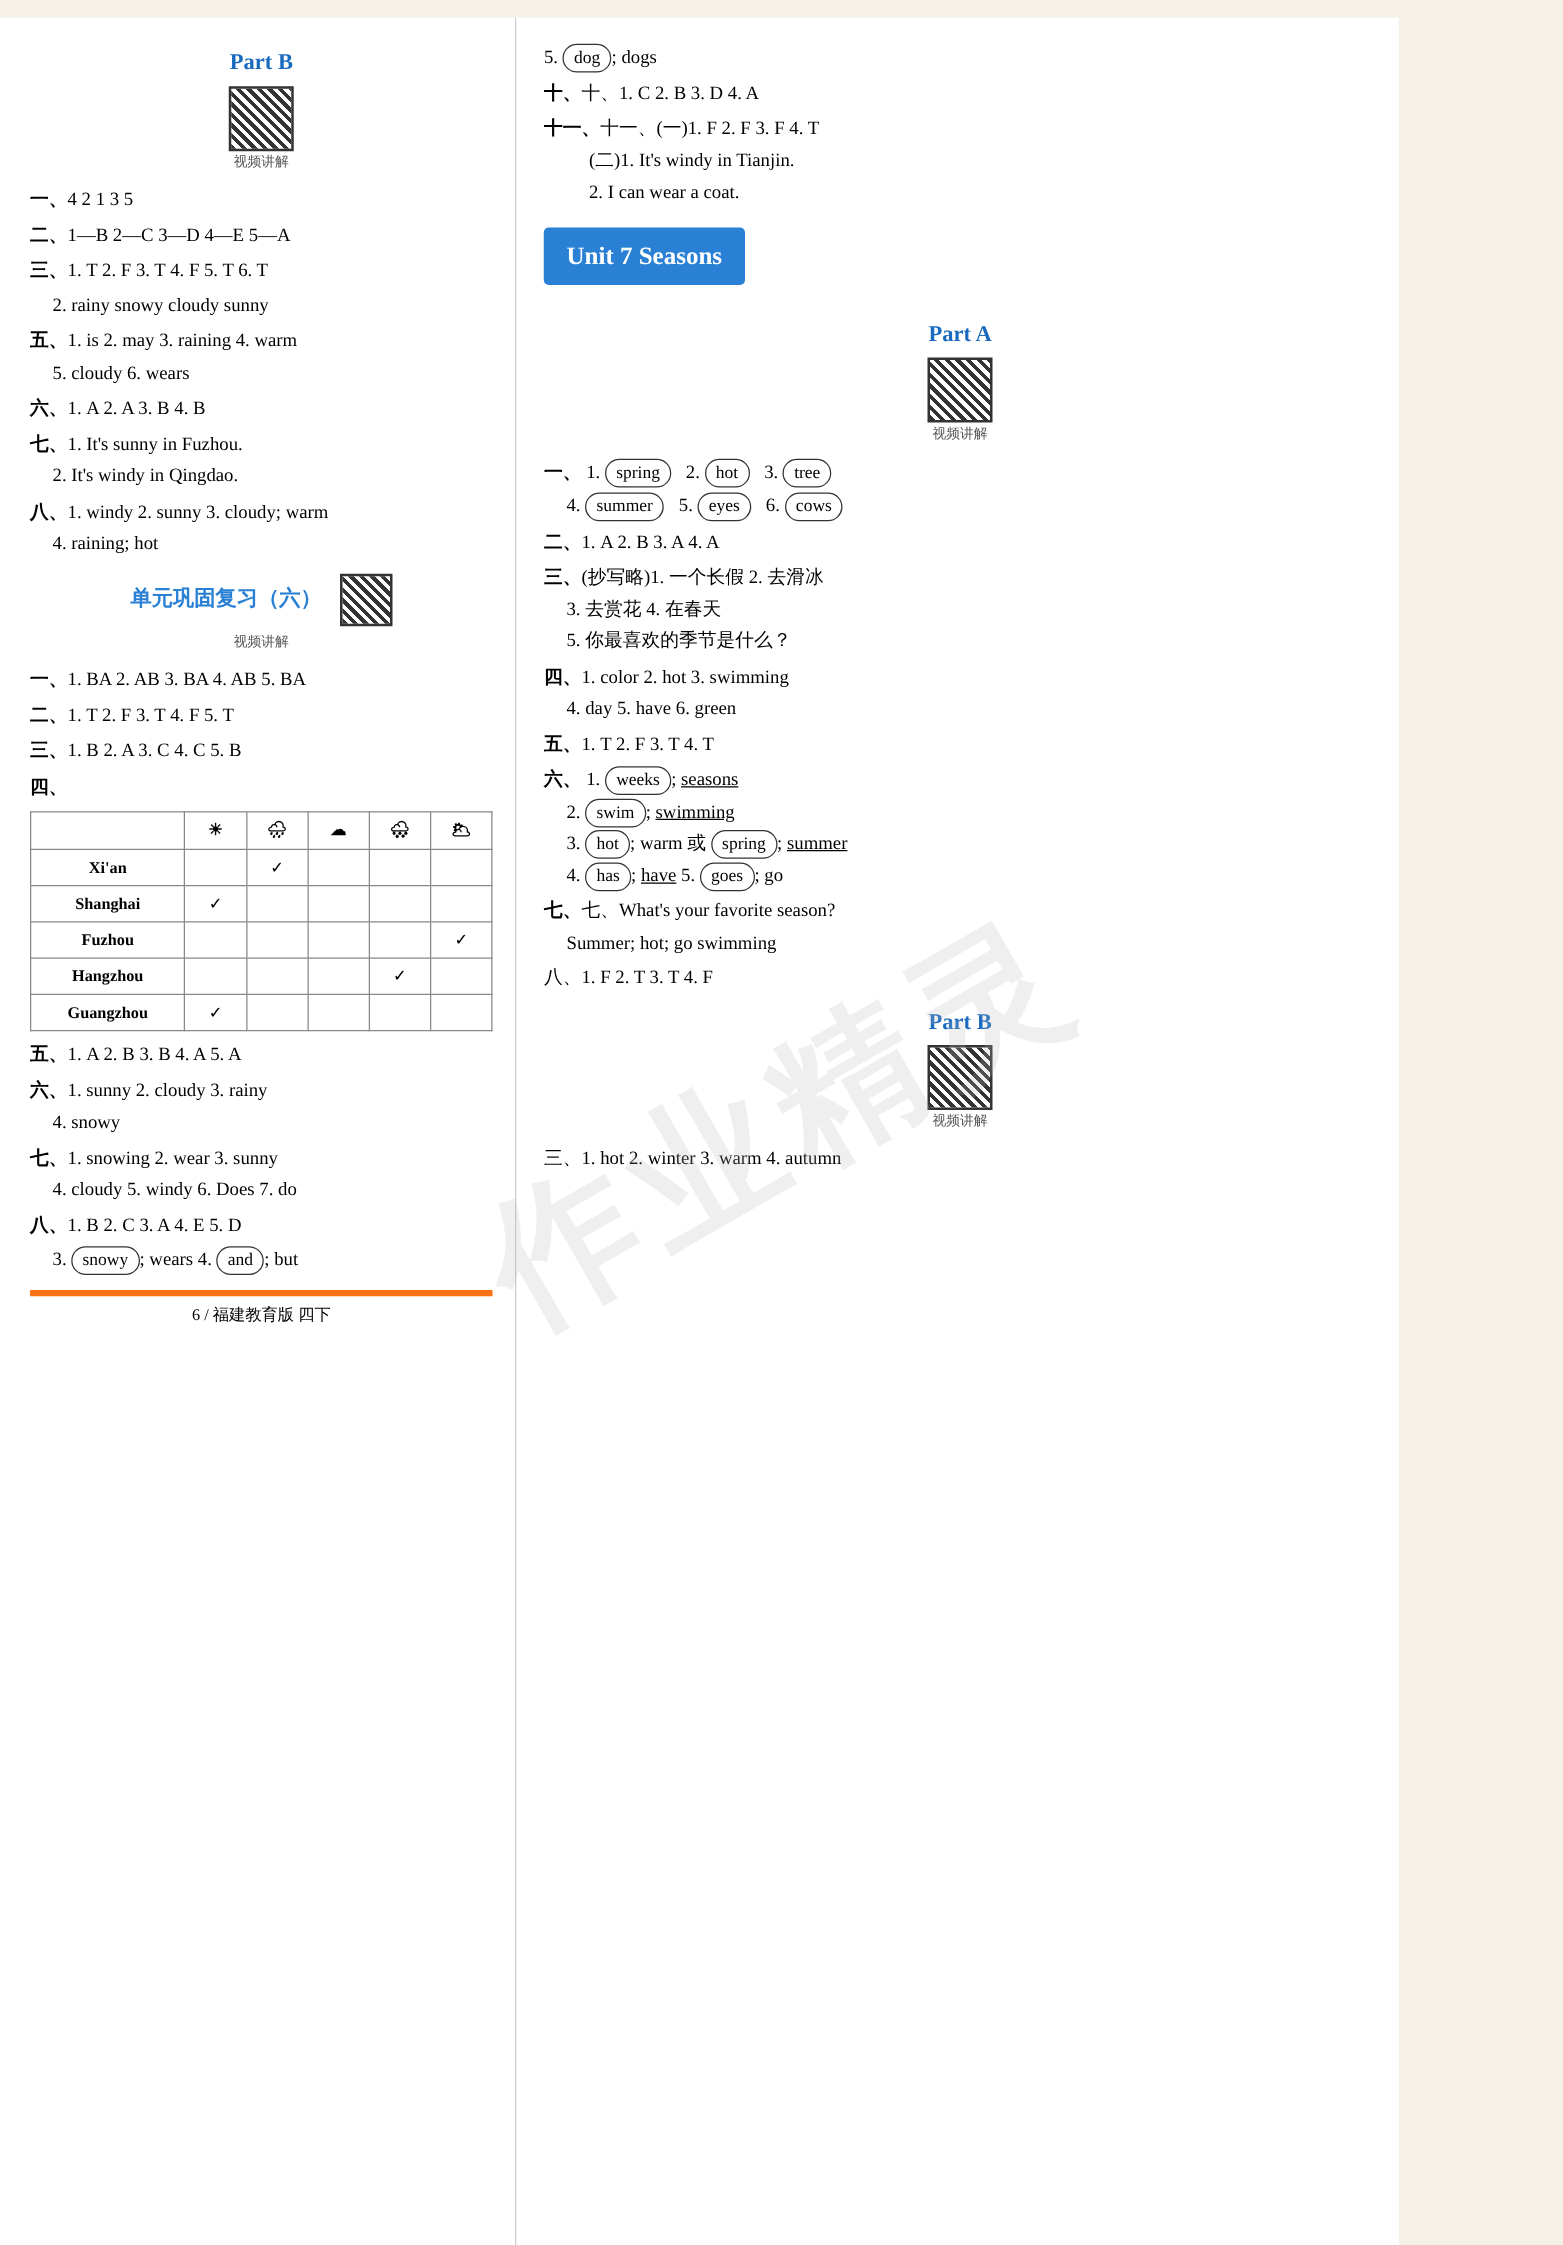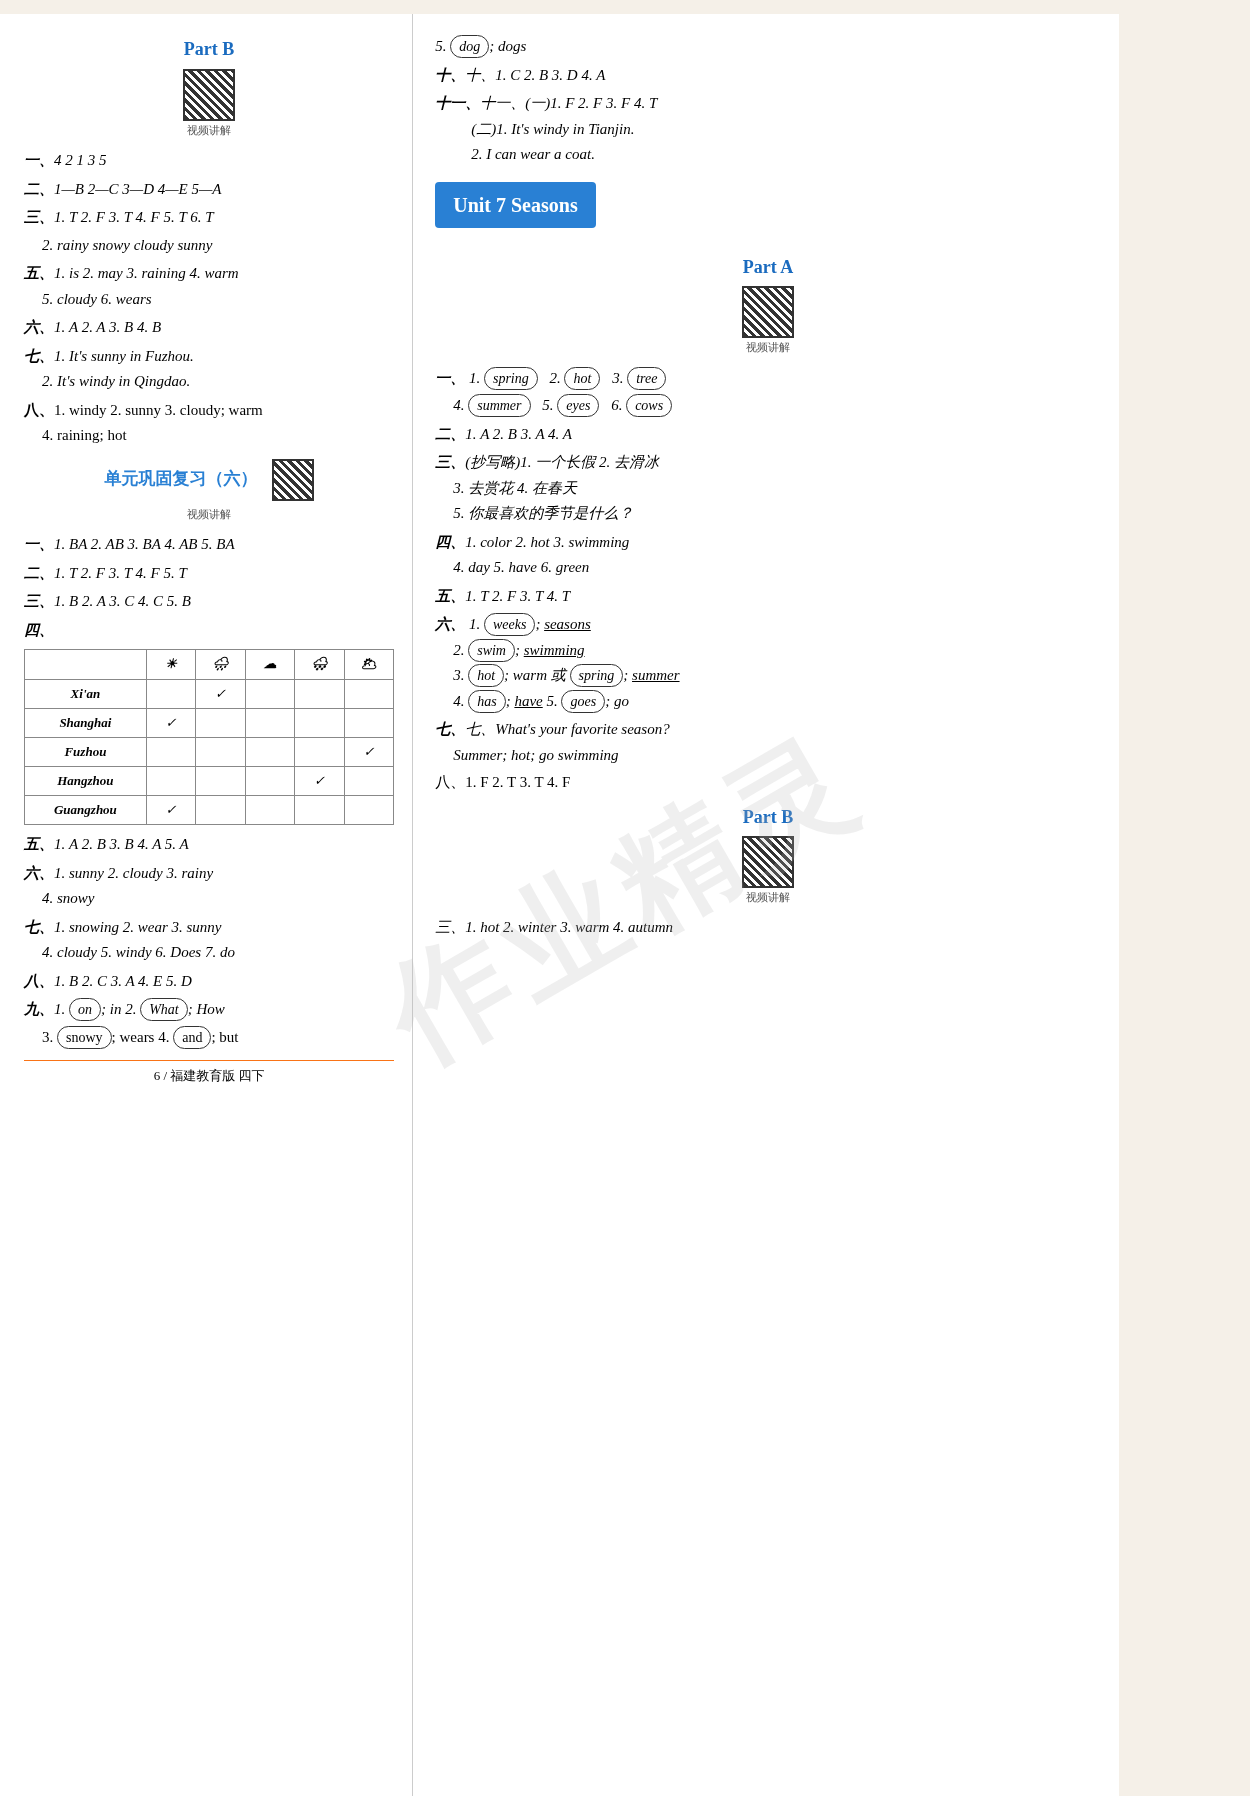--- a/index.html
+++ b/index.html
@@ -120,21 +120,21 @@
       font-weight: 900;
       color: rgba(180,180,180,0.22);
       transform: rotate(-30deg);
       white-space: nowrap;
       letter-spacing: 10px;
       font-family: 'Arial Black', sans-serif;
     }
     .indent1 { margin-left: 18px; }
     .indent2 { margin-left: 36px; }
     .zh { font-family: 'SimHei', 'STHei', sans-serif; }
-    .mb2 { margin-bottom: 2px; font-style: italic; }
+    .mb2 { margin-bottom: 2px; }
     .mb6 { margin-bottom: 6px; }
     .mt4 { margin-top: 4px; }
   </style>
 </head>
 <body>
 
 <div class="page-container">
 
   <div class="left-column">
 
@@ -257,28 +257,25 @@
       <div><span class="zh bold">六、</span><span>1. sunny  2. cloudy  3. rainy</span></div>
       <div class="indent1"><span>4. snowy</span></div>
     </div>
     <div class="section mb2">
       <div><span class="zh bold">七、</span><span>1. snowing  2. wear  3. sunny</span></div>
       <div class="indent1"><span>4. cloudy  5. windy  6. Does  7. do</span></div>
     </div>
     <div class="section mb2">
       <span class="zh bold">八、</span><span>1. B  2. C  3. A  4. E  5. D</span>
     </div>
-    <div class="section mb2">
-      <span class="zh bold">九、</span><span>1. <span class="circle-word">on</span>; in  2. <span class="circle-word">What</span>; How</span>
-    </div>
     <div class="section mb6">
       <span class="indent1">3. <span class="circle-word">snowy</span>; wears  4. <span class="circle-word">and</span>; but</span>
     </div>
 
-    <div style="margin-top:10px;border-top:1px solid #f97316;padding-top:4px;text-align:center;font-size:13px;">
+    <div style="margin-top:10px;border-top:5px solid #f97316;padding-top:4px;text-align:center;font-size:13px;">
       <span>6 / 福建教育版 四下</span>
     </div>
   </div>
 
   <div class="right-column">
 
     <div class="section mb2">
       <span>5. <span class="circle-word">dog</span>; dogs</span>
     </div>
     <div class="section mb2">

